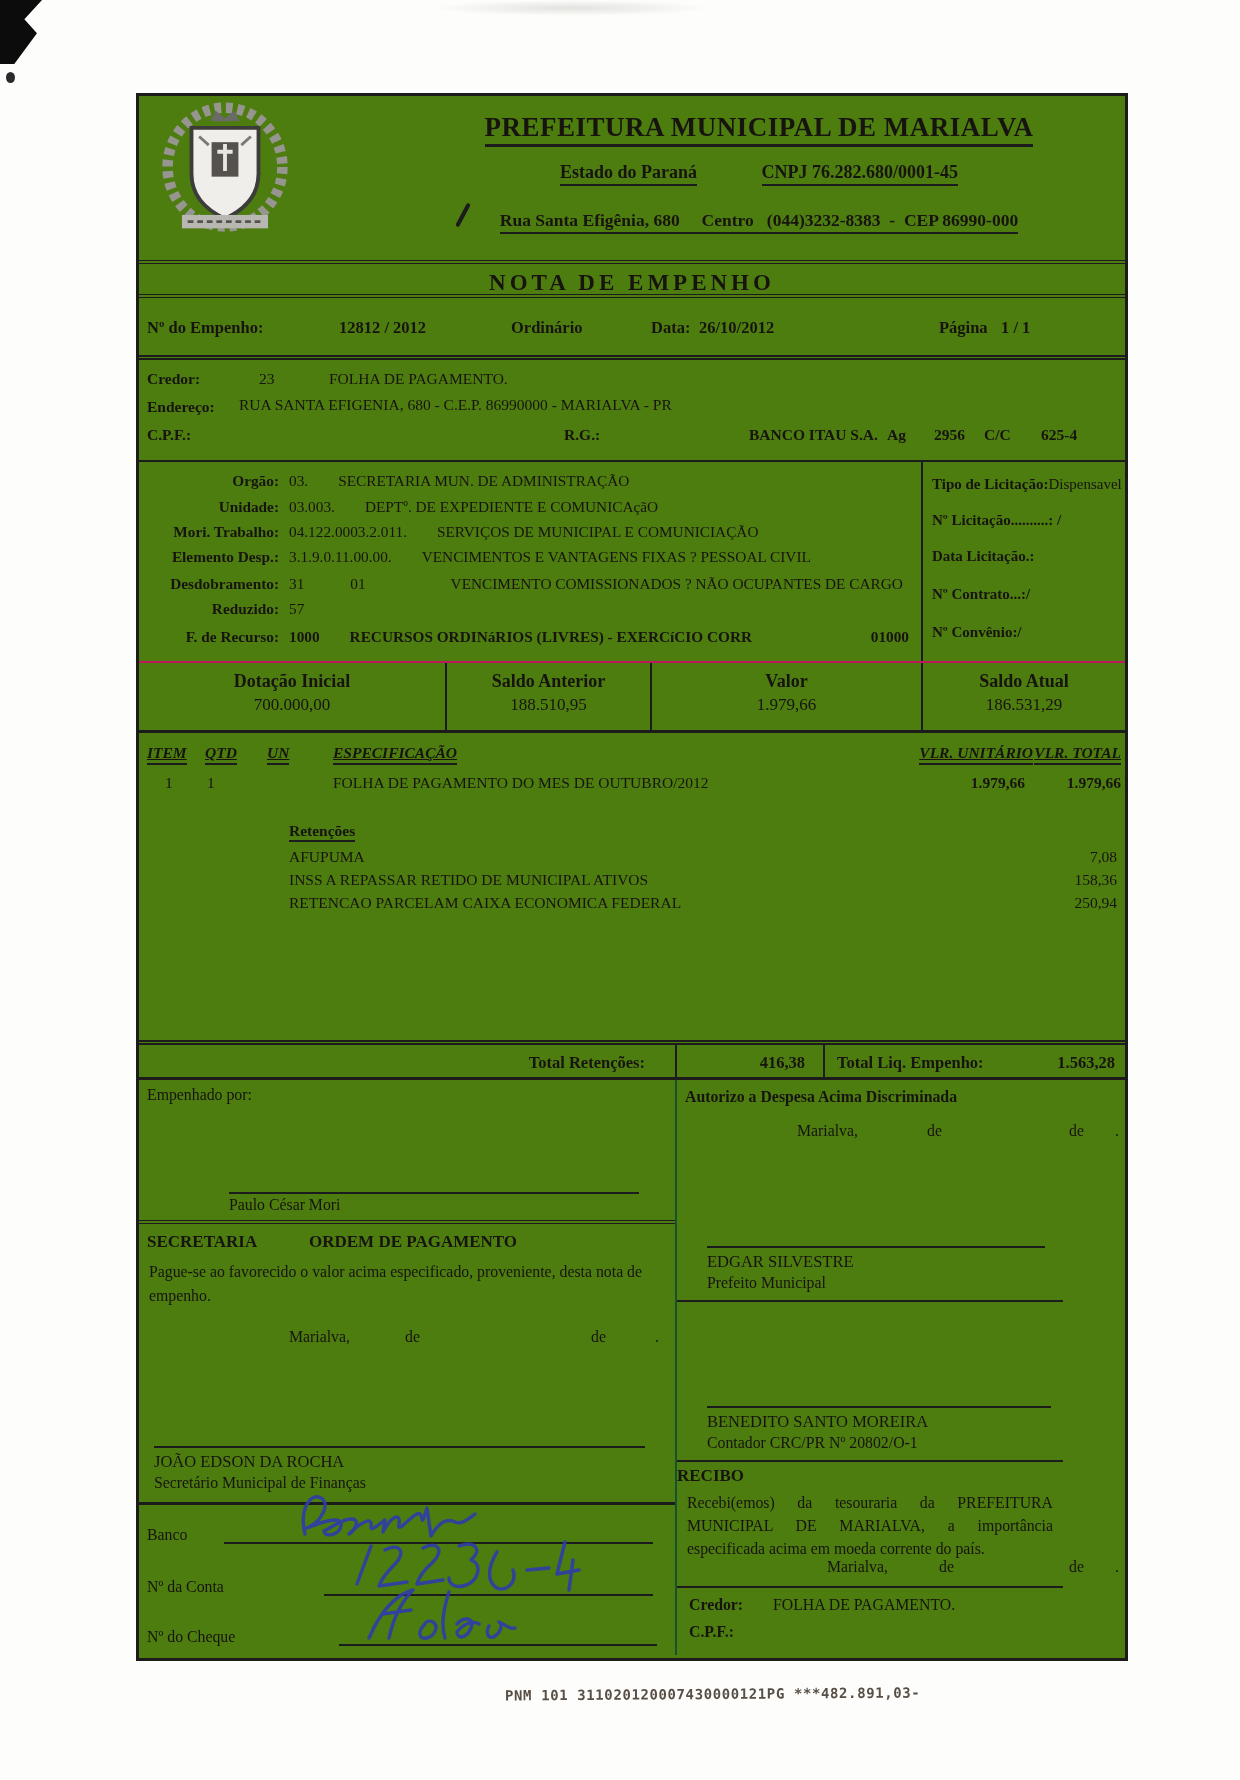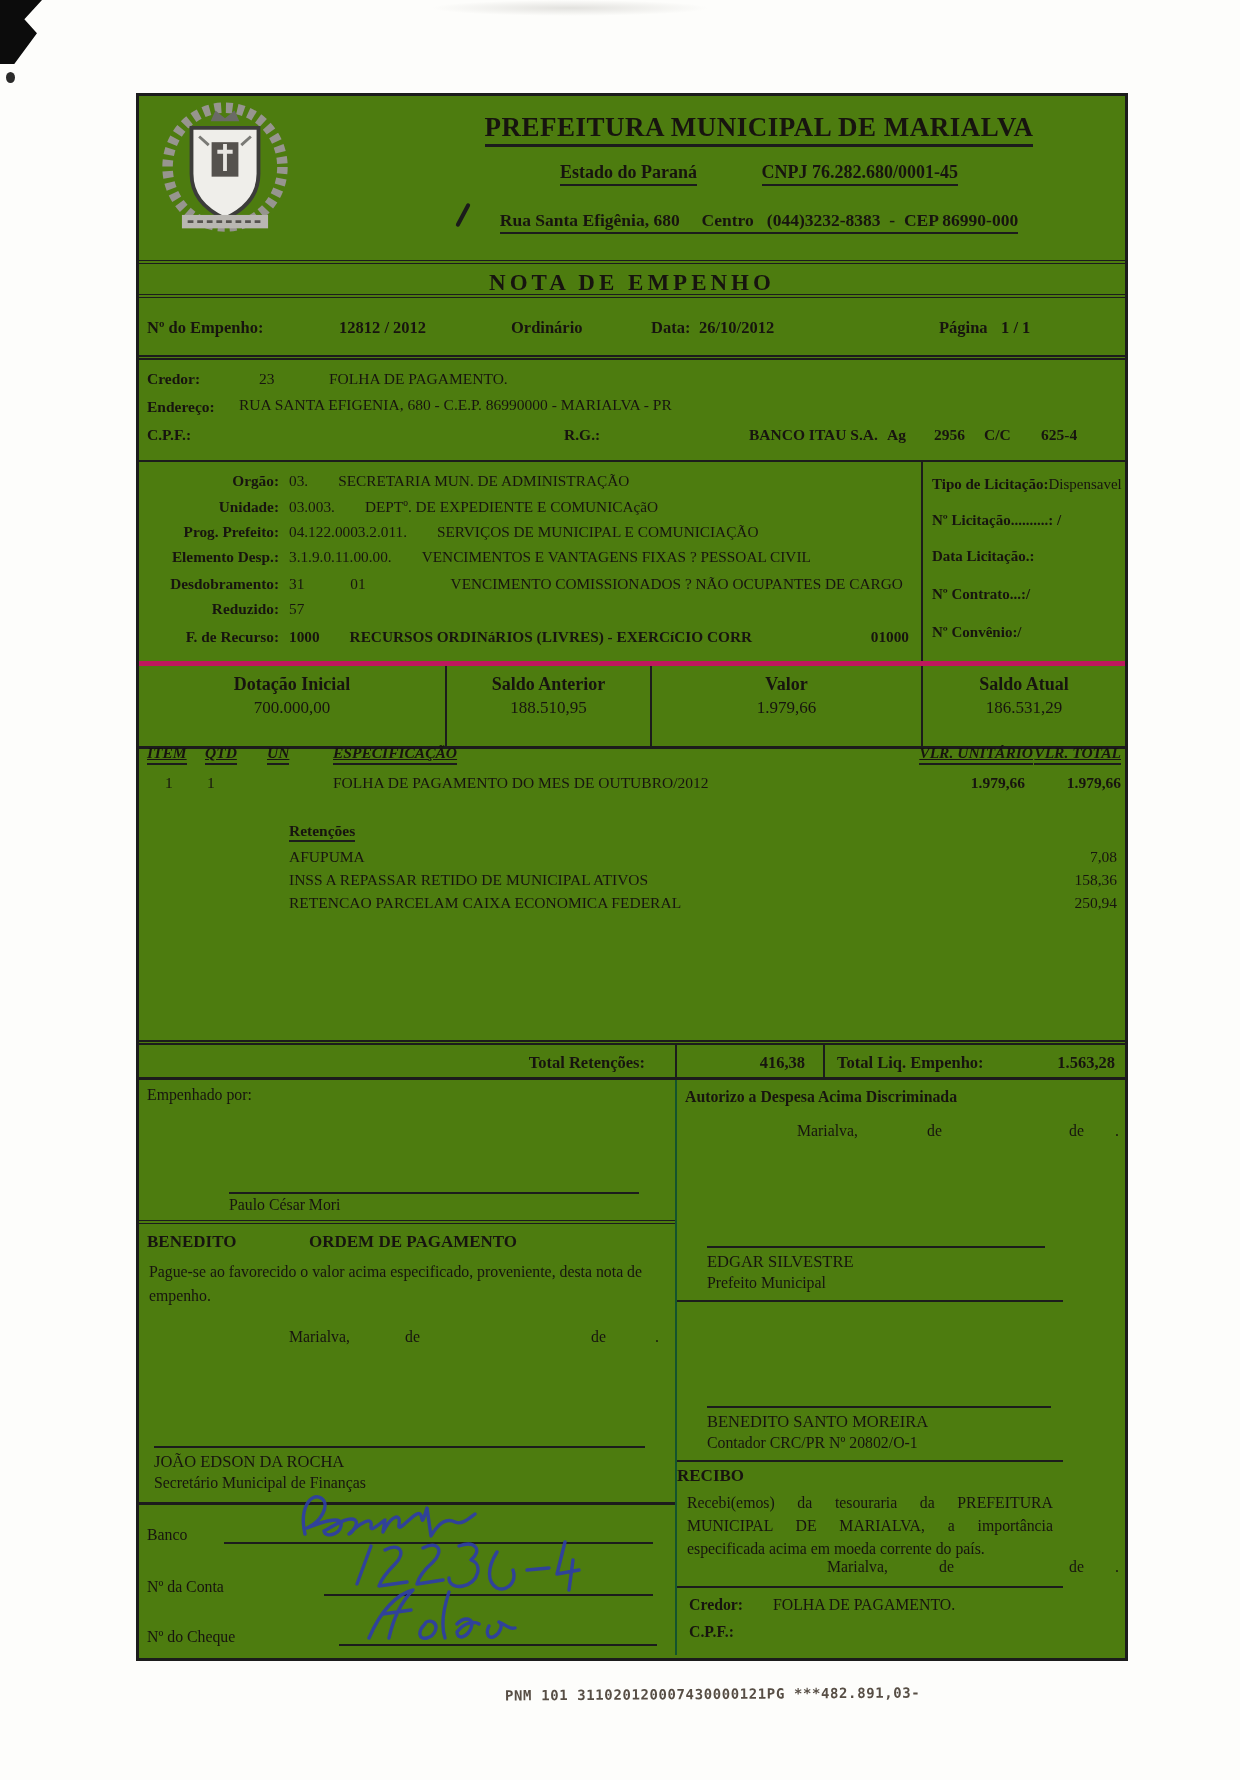--- a/index.html
+++ b/index.html
@@ -29,21 +29,21 @@
   .cred{position:absolute;left:0;top:264px;width:100%;height:102px;border-bottom:2px solid #1c1c1c;font-size:15.5px;box-sizing:border-box;}
   
   .org{position:absolute;left:0;top:366px;width:100%;height:199px;font-size:15.3px;box-sizing:border-box;}
   .orow{position:absolute;left:0;width:780px;white-space:nowrap;}
   .olabel{display:inline-block;width:140px;text-align:right;font-weight:bold;}
   .ocode{margin-left:10px;}
   .odesc{margin-left:30px;}
   .licit{position:absolute;left:782px;top:0;width:204px;height:100%;border-left:2px solid #1c1c1c;box-sizing:border-box;font-size:15px;}
   .licit>div{position:absolute;left:9px;white-space:nowrap;}
   
-  .dot{position:absolute;left:0;top:565px;width:100%;height:88px;border-top:5px solid #be185d;border-bottom:3px solid #1c1c1c;box-sizing:border-box;}
+  .dot{position:absolute;left:0;top:565px;width:100%;height:72px;border-top:2px solid #be185d;border-bottom:3px solid #1c1c1c;box-sizing:border-box;}
   .dcell{position:absolute;top:0;height:100%;box-sizing:border-box;text-align:center;}
   .dcell+.dcell{border-left:2px solid #1c1c1c;}
   .dhead{font-size:18px;font-weight:bold;margin-top:8px;}
   .dval{font-size:17px;margin-top:3px;}
   
   .items{position:absolute;left:0;top:640px;width:100%;height:304px;font-size:15.5px;}
   .ithead span{position:absolute;top:8px;font-weight:bold;font-style:italic;border-bottom:2px solid #1c1c1c;padding-bottom:1px;text-decoration:underline;}
   .itrow span{position:absolute;top:38px;}
   .ret{position:absolute;left:0;top:86px;width:100%;}
   .ret .rt{position:absolute;left:150px;top:0;font-weight:bold;border-bottom:2px solid #1c1c1c;}
@@ -131,21 +131,21 @@
     </div>
 
     <div class="org">
       <div class="orow" style="top:10px">
         <span class="olabel">Orgão:</span><span class="ocode">03.</span><span class="odesc">SECRETARIA MUN. DE ADMINISTRAÇÃO</span>
       </div>
       <div class="orow" style="top:36px">
         <span class="olabel">Unidade:</span><span class="ocode">03.003.</span><span class="odesc">DEPTº. DE EXPEDIENTE E COMUNICAçãO</span>
       </div>
       <div class="orow" style="top:61px">
-        <span class="olabel">Prog. Prefeito:</span><span class="ocode">04.122.0003.2.011.</span><span class="odesc">SERVIÇOS DE MUNICIPAL E COMUNICIAÇÃO</span>
+        <span class="olabel">Mori. Trabalho:</span><span class="ocode">04.122.0003.2.011.</span><span class="odesc">SERVIÇOS DE MUNICIPAL E COMUNICIAÇÃO</span>
       </div>
       <div class="orow" style="top:86px">
         <span class="olabel">Elemento Desp.:</span><span class="ocode">3.1.9.0.11.00.00.</span><span class="odesc">VENCIMENTOS E VANTAGENS FIXAS ? PESSOAL CIVIL</span>
       </div>
       <div class="orow" style="top:113px">
         <span class="olabel">Desdobramento:</span><span class="ocode">31</span><span class="ocode" style="margin-left:46px">01</span><span class="odesc" style="margin-left:85px">VENCIMENTO COMISSIONADOS ? NÃO OCUPANTES DE CARGO</span>
       </div>
       <div class="orow" style="top:138px">
         <span class="olabel">Reduzido:</span><span class="ocode">57</span>
       </div>
@@ -231,21 +231,21 @@
     </div>
 
     <div class="low">
 
       <div class="lcol">
         <span class="a" style="left:8px;top:6px">Empenhado por:</span>
         <div class="a sig" style="left:90px;right:36px;top:112px"></div>
         <div class="a c" style="left:90px;width:410px;top:116px">Paulo César Mori</div>
         <div class="a hr2" style="left:0;right:0;top:140px"></div>
 
-        <span class="a b" style="left:8px;top:152px;font-size:17px">BENEDITO</span>
+        <span class="a b" style="left:8px;top:152px;font-size:17px">SECRETARIA</span>
         <div class="a c b" style="left:170px;width:320px;top:152px;font-size:17px">ORDEM DE PAGAMENTO</div>
         <div class="a" style="left:10px;width:505px;top:180px;line-height:1.55">Pague-se ao favorecido o valor acima especificado, proveniente, desta nota de empenho.</div>
 
         <span class="a" style="left:150px;top:248px">Marialva,</span>
         <span class="a" style="left:266px;top:248px">de</span>
         <span class="a" style="left:452px;top:248px">de</span>
         <span class="a" style="left:516px;top:248px">.</span>
 
         <div class="a sig" style="left:15px;right:30px;top:366px"></div>
         <div class="a c" style="left:15px;right:30px;top:372px;font-size:16.5px">JOÃO EDSON DA ROCHA</div>

